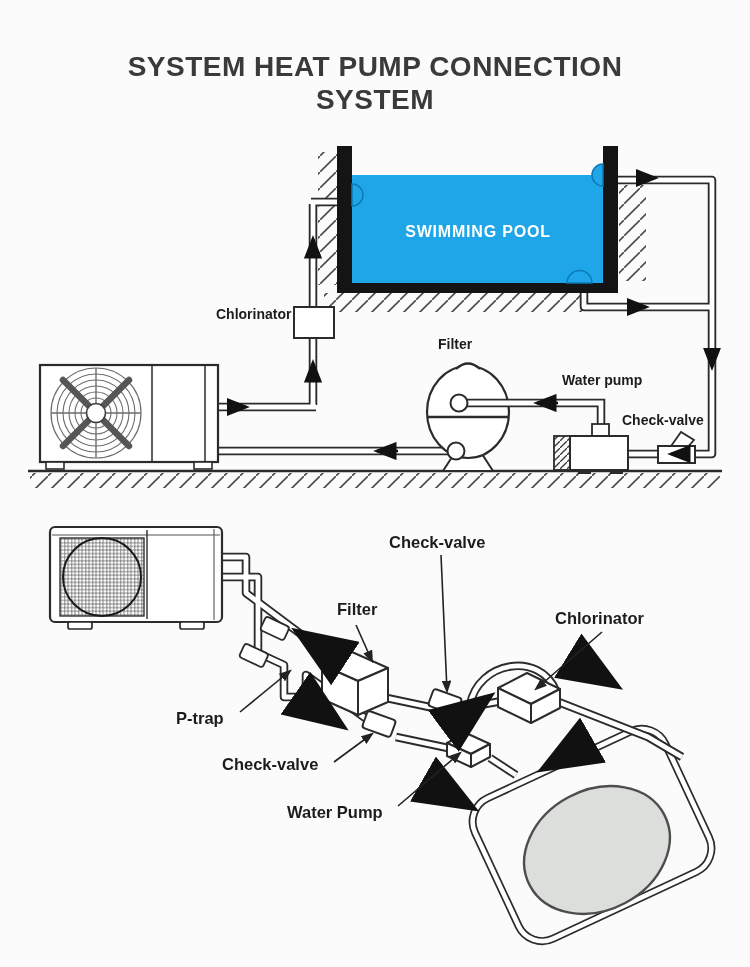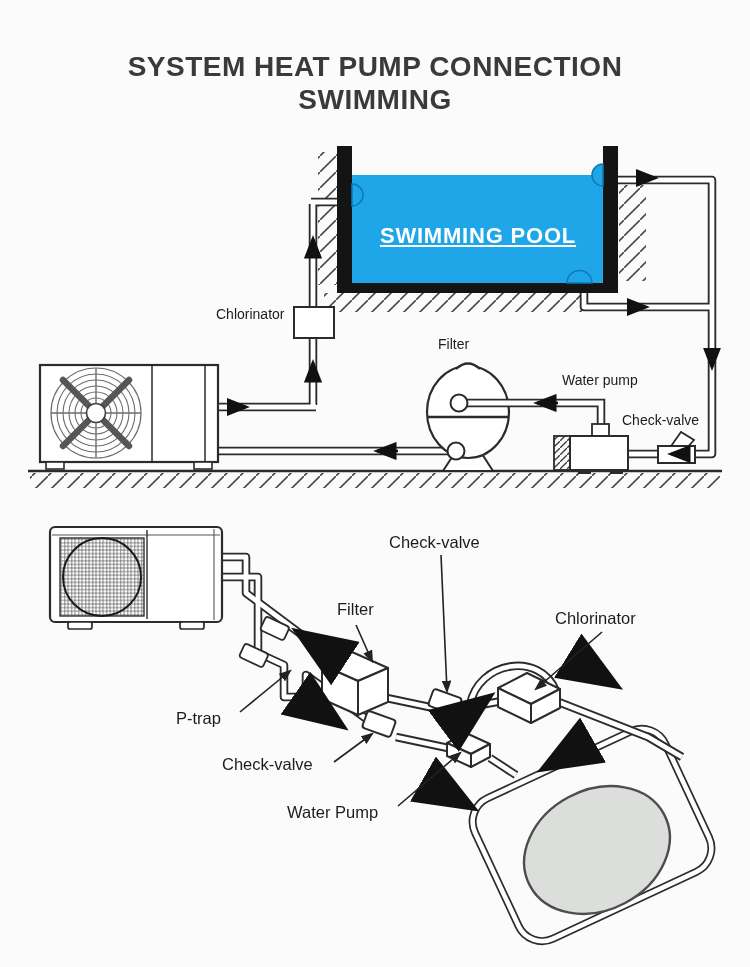--- a/index.html
+++ b/index.html
@@ -8,37 +8,37 @@
     background:#fbfbfb;overflow:hidden;
     font-family:"Liberation Sans", sans-serif;
   }
   .title{
     position:absolute;top:50px;left:0;width:750px;
     text-align:center;color:#3a3a3a;font-weight:800;
     font-size:28px;line-height:33px;letter-spacing:.5px;
   }
   .diag{position:absolute;left:0;}
   .lbl{
-    position:absolute;color:#1c1c1c;font-weight:400;white-space:nowrap;
+    position:absolute;color:#1c1c1c;font-weight:700;white-space:nowrap;
   }
   .lbl-top{font-size:14px;}
   .lbl-bot{font-size:16.5px;}
   .pool-text{
-    position:absolute;color:#ffffff;font-weight:800;font-size:22px;
-    letter-spacing:.8px;transform:translateX(-50%);text-decoration:underline;
+    position:absolute;color:#ffffff;font-weight:800;font-size:16px;
+    letter-spacing:.8px;transform:translateX(-50%);
   }
 </style>
 </head>
 <body>
 
 <div class="stage">
 
   <div class="title">
     <div>SYSTEM HEAT PUMP CONNECTION</div>
-    <div>SWIMMING</div>
+    <div>SYSTEM</div>
   </div>
 
   <svg class="diag" style="top:140px" width="750" height="365" viewBox="0 0 750 365">
     <defs>
       <pattern id="hatch" width="16" height="16" patternUnits="userSpaceOnUse">
         <line x1="16" y1="0" x2="0" y2="16" stroke="#4a4a4a" stroke-width="1.6"></line>
       </pattern>
       <pattern id="hatch2" width="7" height="7" patternUnits="userSpaceOnUse">
         <line x1="7" y1="0" x2="0" y2="7" stroke="#3a3a3a" stroke-width="1.3"></line>
       </pattern>

